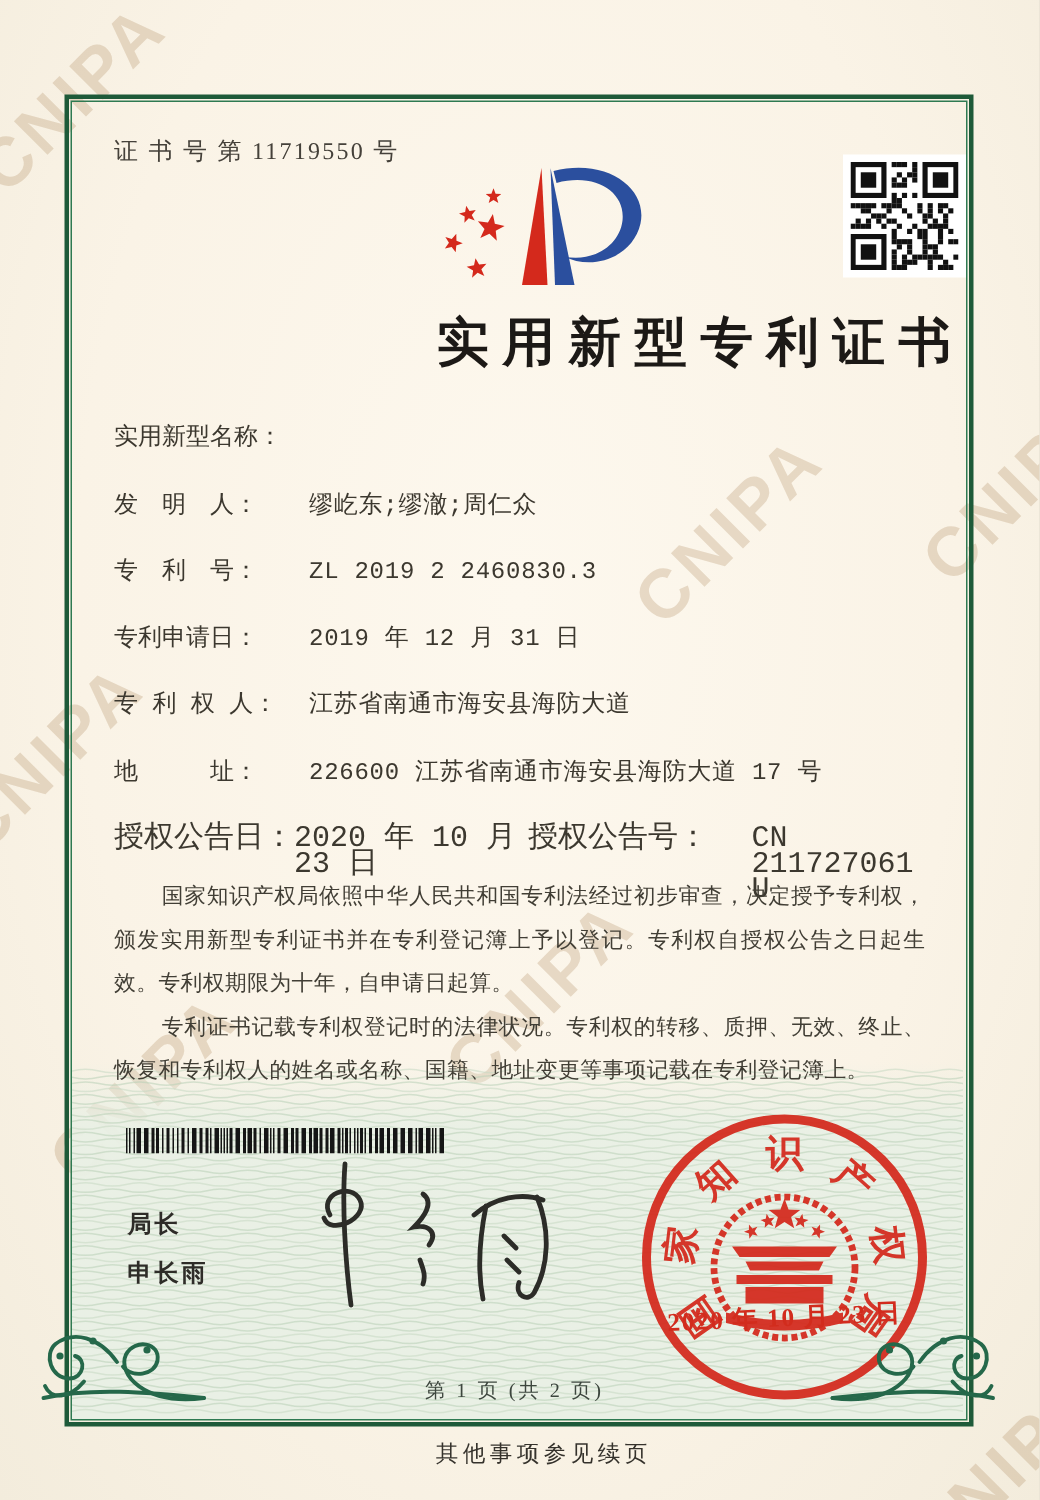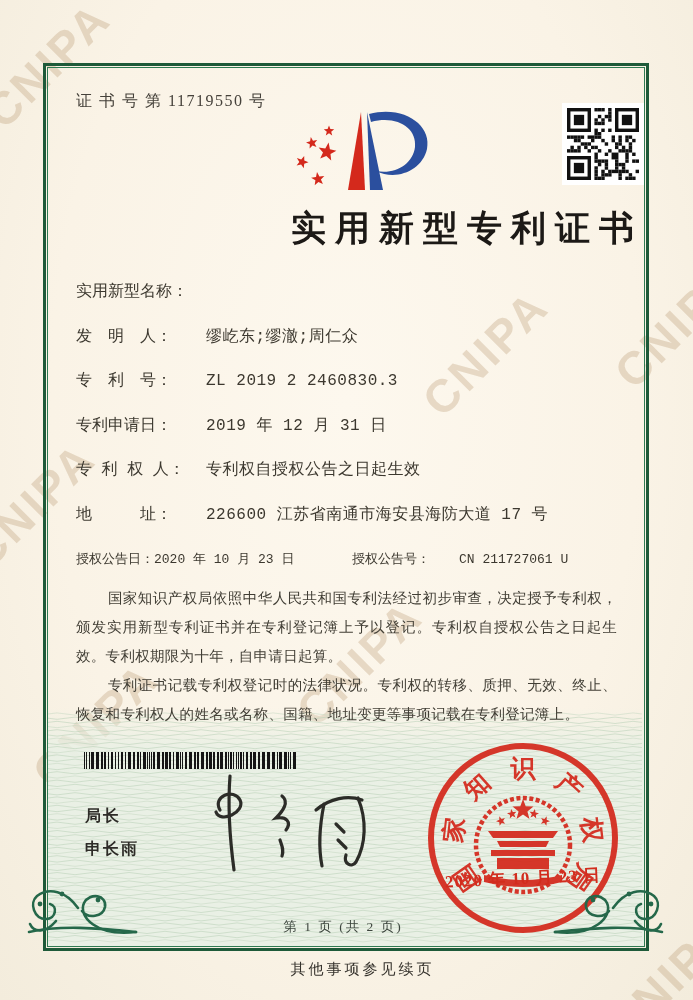--- a/index.html
+++ b/index.html
@@ -20,21 +20,21 @@
   .abs{position:absolute;}
   #certno{left:76px;top:91px;font-size:16px;letter-spacing:1.5px;color:#45413a;}
   #title{left:43px;top:205px;width:600px;text-align:right;font-size:35px;font-weight:bold;
          letter-spacing:9px;color:#1c1916;}
   #qrbox{left:562px;top:103px;width:82px;height:82px;background:#fff;}
   #qrbox svg{position:absolute;left:5px;top:5px;}
   #fields{left:76px;top:284px;width:545px;color:#3c382f;font-family:Liberation Mono, monospace;}
   .row{display:flex;font-size:16px;line-height:17px;margin-bottom:27.5px;}
   .row .lab{flex:0 0 130px;white-space:nowrap;}
   .row .val{white-space:nowrap;letter-spacing:.5px;}
-  .grant{display:flex;font-size:13px;line-height:17px;}
+  .grant{display:flex;font-size:20px;line-height:17px;}
   .grant .g1{flex:0 0 276px;display:flex;}
   .grant .g2{display:flex;gap:29px;}
   .grant .lab{white-space:nowrap;}
   #paras{left:76px;top:584px;width:541px;font-size:14.5px;line-height:29px;
          color:#413e35;text-align:justify;}
   #paras p{margin:0;text-indent:2.2em;letter-spacing:.3px;}
   #barcode{left:84px;top:752px;}
   #signer-title{left:85px;top:806px;font-family:"Liberation Sans","DejaVu Sans",sans-serif;
         font-weight:600;font-size:16px;color:#2e2c28;letter-spacing:2px;}
   #signer-name{left:85px;top:839px;font-family:"Liberation Sans","DejaVu Sans",sans-serif;
@@ -288,21 +288,21 @@
     <div class="row">
       <span class="lab">专　利　号：</span>
       <span class="val">ZL 2019 2 2460830.3</span>
     </div>
     <div class="row">
       <span class="lab">专利申请日：</span>
       <span class="val">2019 年 12 月 31 日</span>
     </div>
     <div class="row">
       <span class="lab">专 利 权 人：</span>
-      <span class="val">专利权自授权公告之日起生效</span>
+      <span class="val">江苏省南通市海安县海防大道</span>
     </div>
     <div class="row">
       <span class="lab">地　　　址：</span>
       <span class="val">226600 江苏省南通市海安县海防大道 17 号</span>
     </div>
     <div class="grant">
       <span class="g1">
         <span class="lab">授权公告日：</span>
         <span class="val">2020 年 10 月 23 日</span>
       </span>

